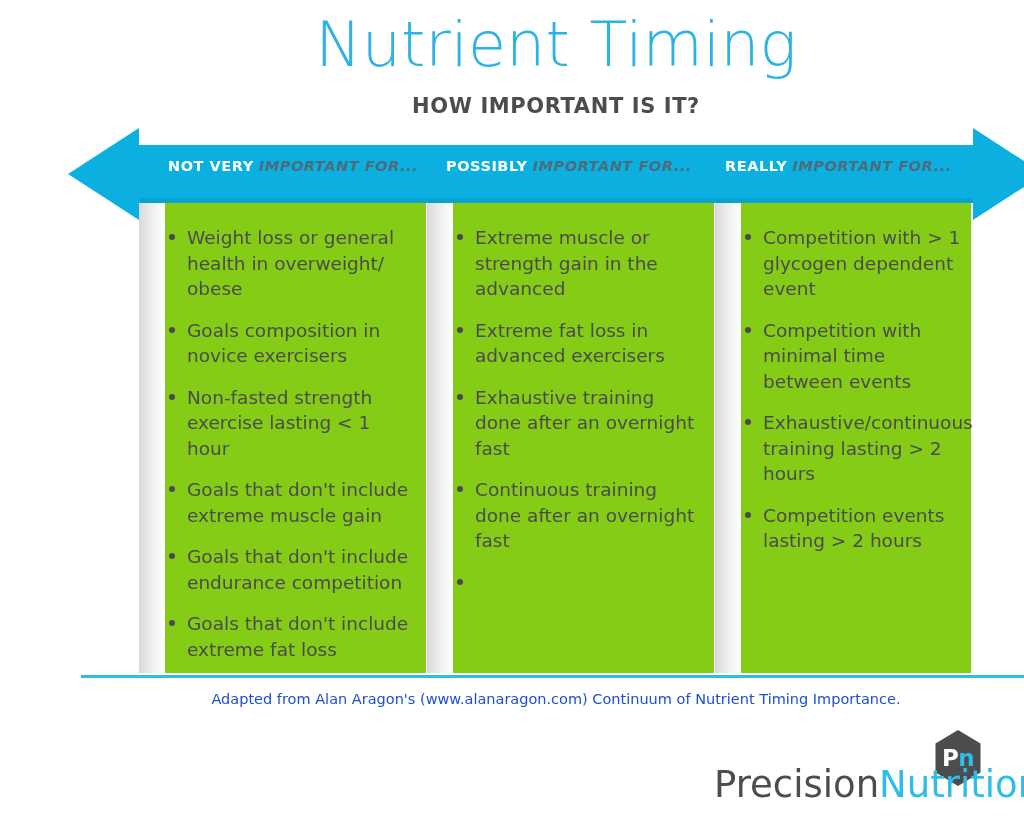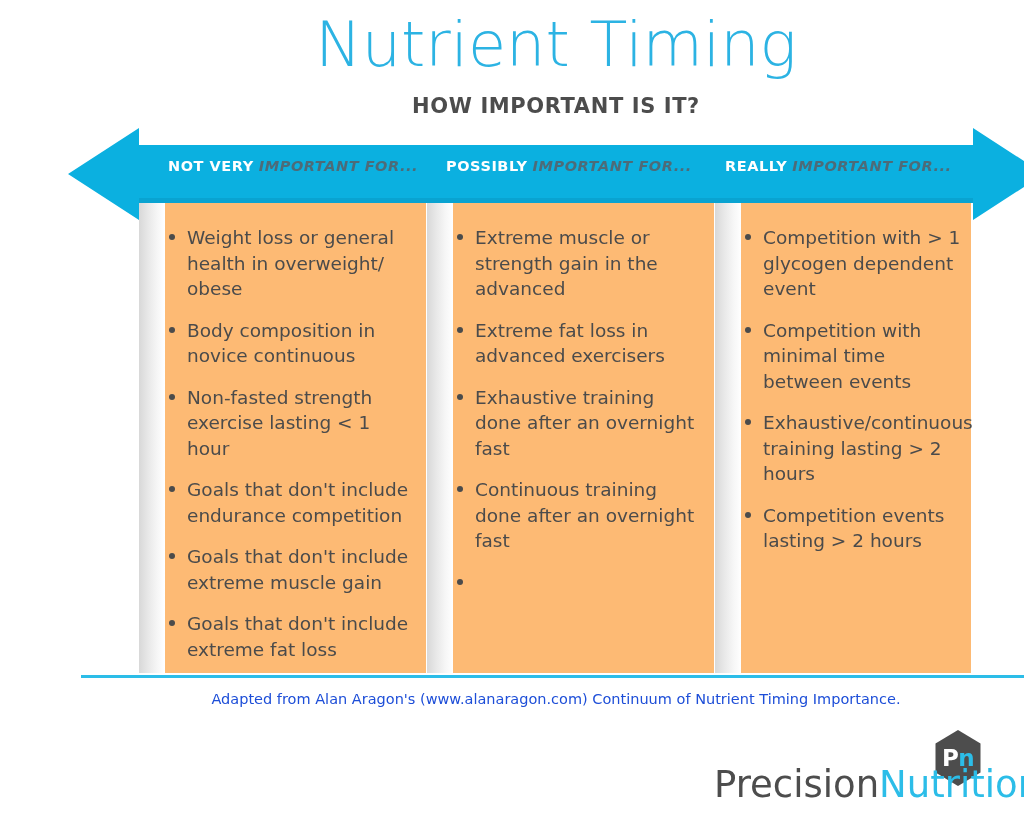--- a/index.html
+++ b/index.html
@@ -106,21 +106,21 @@
     position: absolute;
     left: 95px;
     top: 203px;
     width: 832px;
     height: 470px;
   }
   .panel {
     position: absolute;
     top: 0;
     height: 470px;
-    background: #fdba74;
+    background: #84cc16;
     box-sizing: border-box;
   }
   
   .panel::before {
     content: "";
     position: absolute;
     left: 0;
     top: 0;
     width: 26px;
     height: 100%;
@@ -250,24 +250,24 @@
       <span class="hdr-strong">REALLY</span>
       <span class="hdr-rest">IMPORTANT FOR...</span>
     </div>
   </div>
 
   <div class="panels">
 
     <div class="panel p1">
       <ul class="bullets">
         <li><span class="dot"></span><span>Weight loss or general health in overweight/ obese</span></li>
-        <li><span class="dot"></span><span>Body composition in novice continuous</span></li>
+        <li><span class="dot"></span><span>Goals composition in novice exercisers</span></li>
         <li><span class="dot"></span><span>Non-fasted strength exercise lasting &lt; 1 hour</span></li>
+        <li><span class="dot"></span><span>Goals that don't include extreme muscle gain</span></li>
         <li><span class="dot"></span><span>Goals that don't include endurance competition</span></li>
-        <li><span class="dot"></span><span>Goals that don't include extreme muscle gain</span></li>
         <li><span class="dot"></span><span>Goals that don't include extreme fat loss</span></li>
       </ul>
     </div>
 
     <div class="panel p2">
       <ul class="bullets">
         <li><span class="dot"></span><span>Extreme muscle or strength gain in the advanced</span></li>
         <li><span class="dot"></span><span>Extreme fat loss in advanced exercisers</span></li>
         <li><span class="dot"></span><span>Exhaustive training done after an overnight fast</span></li>
         <li><span class="dot"></span><span>Continuous training done after an overnight fast</span></li>

